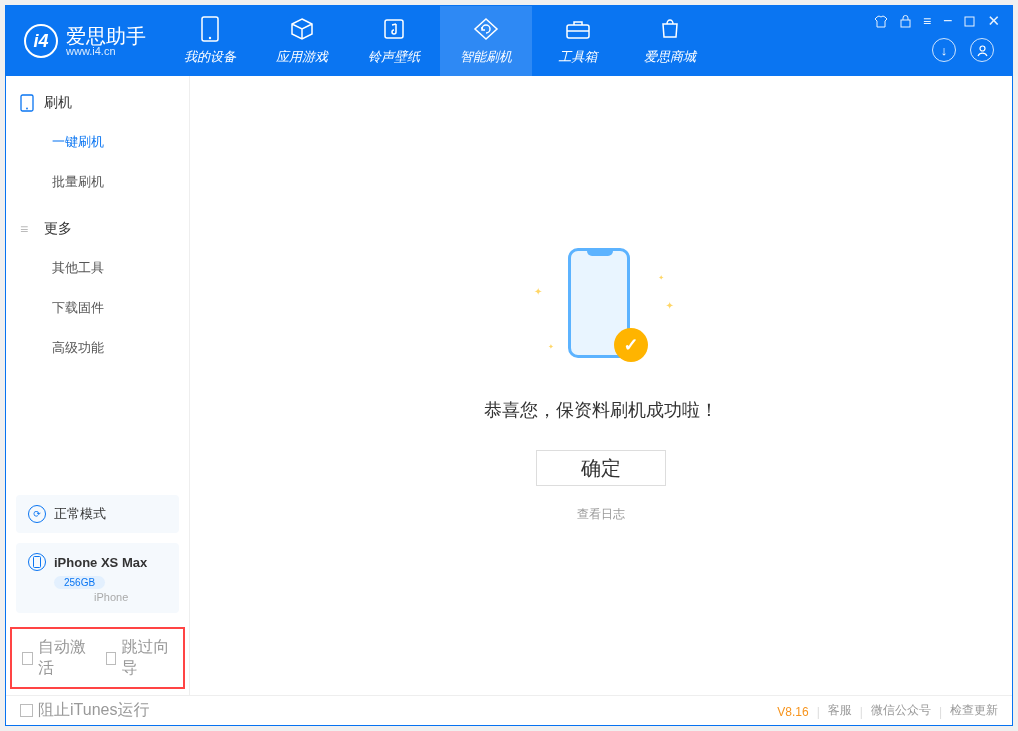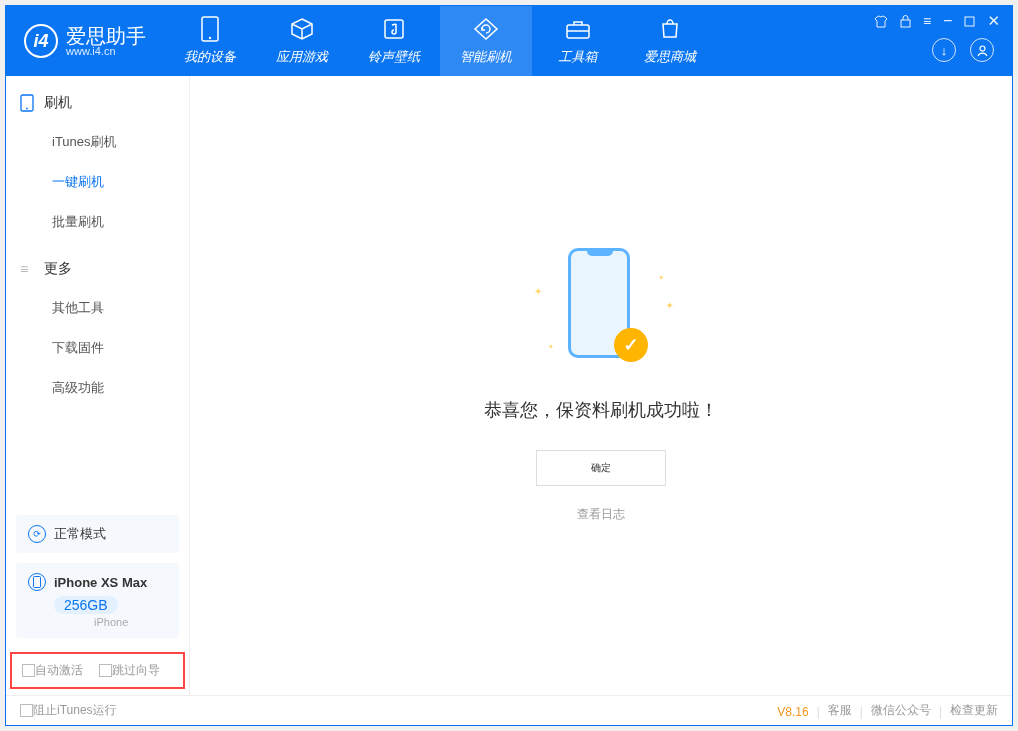--- a/index.html
+++ b/index.html
@@ -26,33 +26,33 @@
 .side-item { padding: 11px 14px 11px 46px; font-size: 13px; color: #555; cursor: pointer; }
 .side-item.active { color: #0a75f2; }
 .side-spacer { flex: 1; }
 .device-box { margin: 6px 10px; background: #f5f9fd; border-radius: 4px; padding: 10px 12px; cursor: pointer; }
 .device-box .mode { display: flex; align-items: center; gap: 8px; font-size: 13px; color: #333; }
 .mode-icon { width: 18px; height: 18px; border: 1px solid #0a75f2; border-radius: 50%; display: flex; align-items: center; justify-content: center; font-size: 9px; color: #0a75f2; }
 .device-info-box { margin: 4px 10px 10px; background: #f5f9fd; border-radius: 4px; padding: 10px 12px; cursor: pointer; }
 .device-name { font-size: 13px; font-weight: 600; color: #333; }
 .device-row1 { display: flex; align-items: center; gap: 8px; }
 .phone-icon-small { width: 18px; height: 18px; border: 1px solid #0a75f2; border-radius: 50%; display: flex; align-items: center; justify-content: center; }
-.storage-badge { display: inline-block; margin: 5px 0 2px 26px; font-size: 14px; color: #0a75f2; background: #e3f0fe; border-radius: 10px; padding: 1px 10px; }
+.storage-badge { display: inline-block; margin: 5px 0 2px 26px; font-size: 10px; color: #0a75f2; background: #e3f0fe; border-radius: 10px; padding: 1px 10px; }
 .device-type { font-size: 11px; color: #aaa; margin-left: 26px; padding-left: 40px; }
 .checkbox-row { border: 2px solid #f44; margin: 4px 4px 6px 4px; padding: 8px 10px; display: flex; gap: 16px; align-items: center; }
-.chk { display: flex; align-items: center; font-size: 12px; color: #999; cursor: pointer; }
+.chk { display: flex; align-items: center; gap: 5px; font-size: 16px; color: #999; cursor: pointer; }
 .chk-box { width: 13px; height: 13px; border: 1px solid #bbb; background: #fff; }
 .main-content { flex: 1; position: relative; display: flex; flex-direction: column; align-items: center; justify-content: center; }
 .illustration { position: relative; width: 150px; height: 130px; margin-bottom: 20px; }
 .phone { position: absolute; left: 42px; top: 0; width: 62px; height: 110px; border: 3px solid #5cb3ff; border-radius: 10px; background: #e9f5ff; }
 .phone::before { content: ""; position: absolute; top: -3px; left: 16px; width: 26px; height: 8px; background: #5cb3ff; border-radius: 0 0 5px 5px; }
 .check-badge { position: absolute; right: 28px; bottom: 16px; width: 34px; height: 34px; background: #ffb400; border-radius: 50%; display: flex; align-items: center; justify-content: center; color: #fff; font-size: 18px; font-weight: bold; }
 .sparkle { position: absolute; color: #ffd666; font-size: 10px; }
 .success-text { font-size: 18px; color: #333; margin-bottom: 28px; }
-.ok-btn { width: 130px; height: 36px; border: 1px solid #ddd; background: #fff; font-size: 10px; color: #333; cursor: pointer; margin-bottom: 20px; }
+.ok-btn { width: 130px; height: 36px; border: 1px solid #ddd; background: #fff; font-size: 20px; color: #333; cursor: pointer; margin-bottom: 20px; }
 .view-log { font-size: 12px; color: #999; cursor: pointer; }
 .statusbar { height: 30px; border-top: 1px solid #eee; display: flex; align-items: center; padding: 0 14px; font-size: 12px; color: #999; gap: 6px; }
 .statusbar .right { margin-left: auto; display: flex; align-items: flex-end; gap: 8px; }
 .version { color: #f7941d; }
 .divider { color: #ddd; }
 .status-link { cursor: pointer; }
 svg { display: block; }
 </style>
 </head>
 <body>
@@ -161,21 +161,20 @@
   <div class="body-area">
 
     <div class="sidebar">
       <div class="side-section-header">
         <svg width="14" height="18" viewBox="0 0 14 18">
             <rect x="1" y="1" width="12" height="16" rx="1.5" fill="none" stroke="#0a75f2" stroke-width="1.3"></rect>
             <circle cx="7" cy="14.5" r="0.9" fill="#0a75f2"></circle>
           </svg>
         <span>刷机</span>
       </div>
-      <div class="side-item">iTunes刷机</div>
       <div class="side-item active">一键刷机</div>
       <div class="side-item">批量刷机</div>
 
       <div class="side-section-header">
         <span style="color:#bbb;font-size:14px;width:14px;">≡</span>
         <span>更多</span>
       </div>
       <div class="side-item">其他工具</div>
       <div class="side-item">下载固件</div>
       <div class="side-item">高级功能</div>

